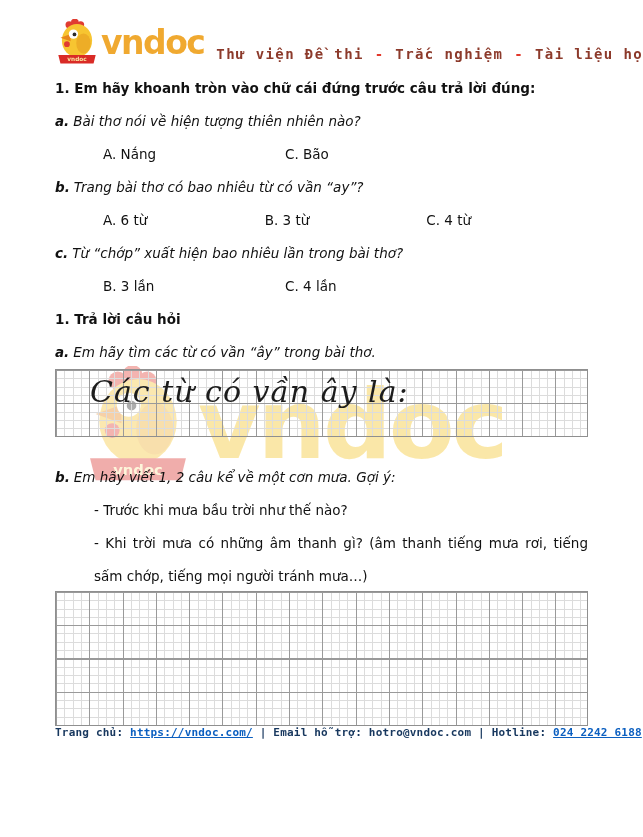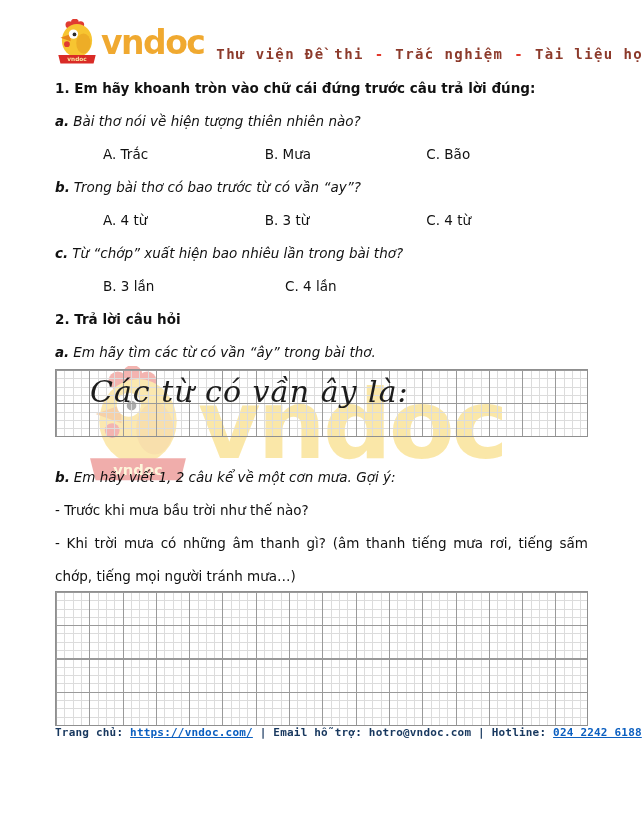--- a/index.html
+++ b/index.html
@@ -36,21 +36,21 @@
     font-weight:700;font-size:14px;letter-spacing:1.4px;
     color:#8C3A2B;white-space:nowrap;
   }
   .tagline .dash{color:#E2382B;font-weight:800;padding:0 1px;}
   .line{font-size:13.5px;line-height:33px;margin:0;}
   .heading{font-weight:700;margin-top:7px;}
   .q{font-style:italic;}
   .q .q-label{font-weight:700;font-style:italic;margin-right:4px;}
   .options{display:flex;padding-left:48px;}
   .opt{width:182px;}
-  .hint{font-style:normal;}
+  .hint{font-style:normal;margin-left:39px;}
   .hint-justify{text-align:justify;}
   
   .hw-grid{
     box-sizing:border-box;position:relative;
     width:533px;border:1px solid #8f8f8f;
     background:
       repeating-linear-gradient(to right,#9a9a9a 0 1px,transparent 1px 33.3px),
       repeating-linear-gradient(to bottom,#9a9a9a 0 1px,transparent 1px 33.25px),
       repeating-linear-gradient(to right,#dcdcdc 0 1px,transparent 1px 8.325px),
       repeating-linear-gradient(to bottom,#dcdcdc 0 1px,transparent 1px 8.3px);
@@ -113,39 +113,38 @@
         </svg>
         <span class="logo-word">vndoc</span>
       </div>
       <div class="tagline"><span>Thư viện Đề thi</span> <span class="dash">-</span> <span>Trắc nghiệm</span> <span class="dash">-</span> <span>Tài liệu học tập miễn phí</span></div>
     </div>
 
     <p class="line heading">1. Em hãy khoanh tròn vào chữ cái đứng trước câu trả lời đúng:</p>
 
     <p class="line q"><span class="q-label">a.</span><span>Bài thơ nói về hiện tượng thiên nhiên nào?</span></p>
     <div class="line options">
-      <span class="opt">A. Trắc</span>
-      <span class="opt">B. Mưa</span>
+      <span class="opt">A. Nắng</span>
       <span class="opt">C. Bão</span>
     </div>
 
-    <p class="line q"><span class="q-label">b.</span><span>Trong bài thơ có bao trước từ có vần “ay”?</span></p>
+    <p class="line q"><span class="q-label">b.</span><span>Trang bài thơ có bao nhiêu từ có vần “ay”?</span></p>
     <div class="line options">
-      <span class="opt">A. 4 từ</span>
+      <span class="opt">A. 6 từ</span>
       <span class="opt">B. 3 từ</span>
       <span class="opt">C. 4 từ</span>
     </div>
 
     <p class="line q"><span class="q-label">c.</span><span>Từ “chớp” xuất hiện bao nhiêu lần trong bài thơ?</span></p>
     <div class="line options">
       <span class="opt">B. 3 lần</span>
       <span class="opt">C. 4 lần</span>
     </div>
 
-    <p class="line heading" style="margin-top:0">2. Trả lời câu hỏi</p>
+    <p class="line heading" style="margin-top:0">1. Trả lời câu hỏi</p>
 
     <p class="line q"><span class="q-label">a.</span><span>Em hãy tìm các từ có vần “ây” trong bài thơ.</span></p>
 
     <div class="hw-grid small">
       <span class="hw-script">Các từ có vần ây là:</span>
     </div>
 
     <p class="line q after-grid"><span class="q-label">b.</span><span>Em hãy viết 1, 2 câu kể về một cơn mưa. Gợi ý:</span></p>
 
     <p class="line hint">- Trước khi mưa bầu trời như thế nào?</p>

